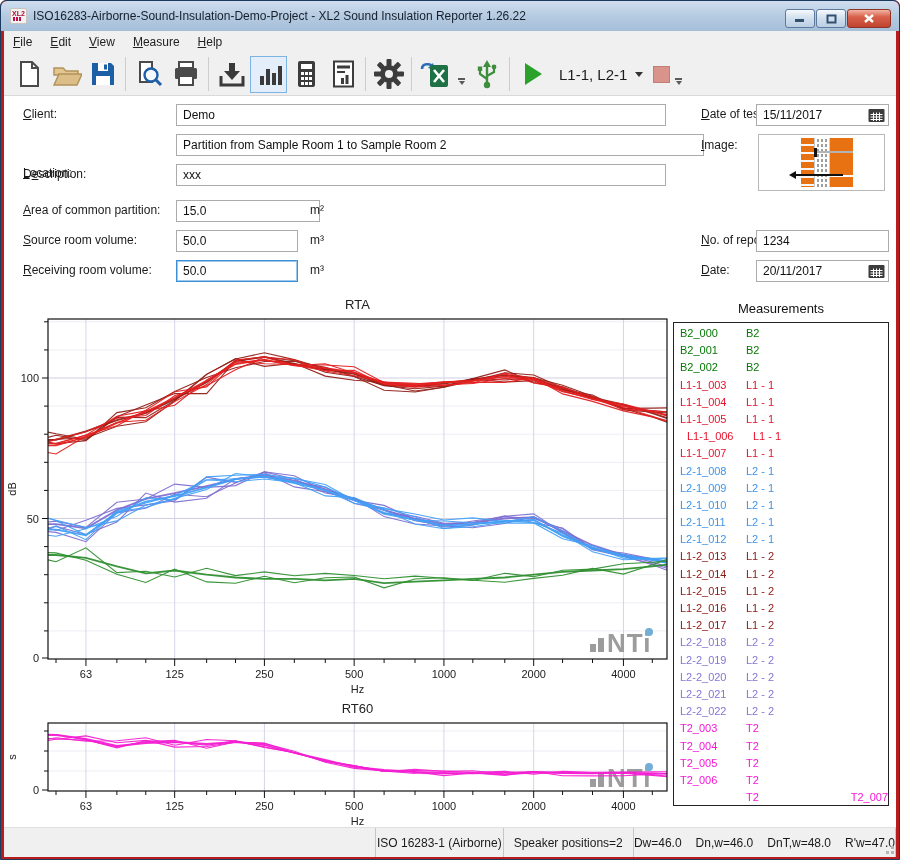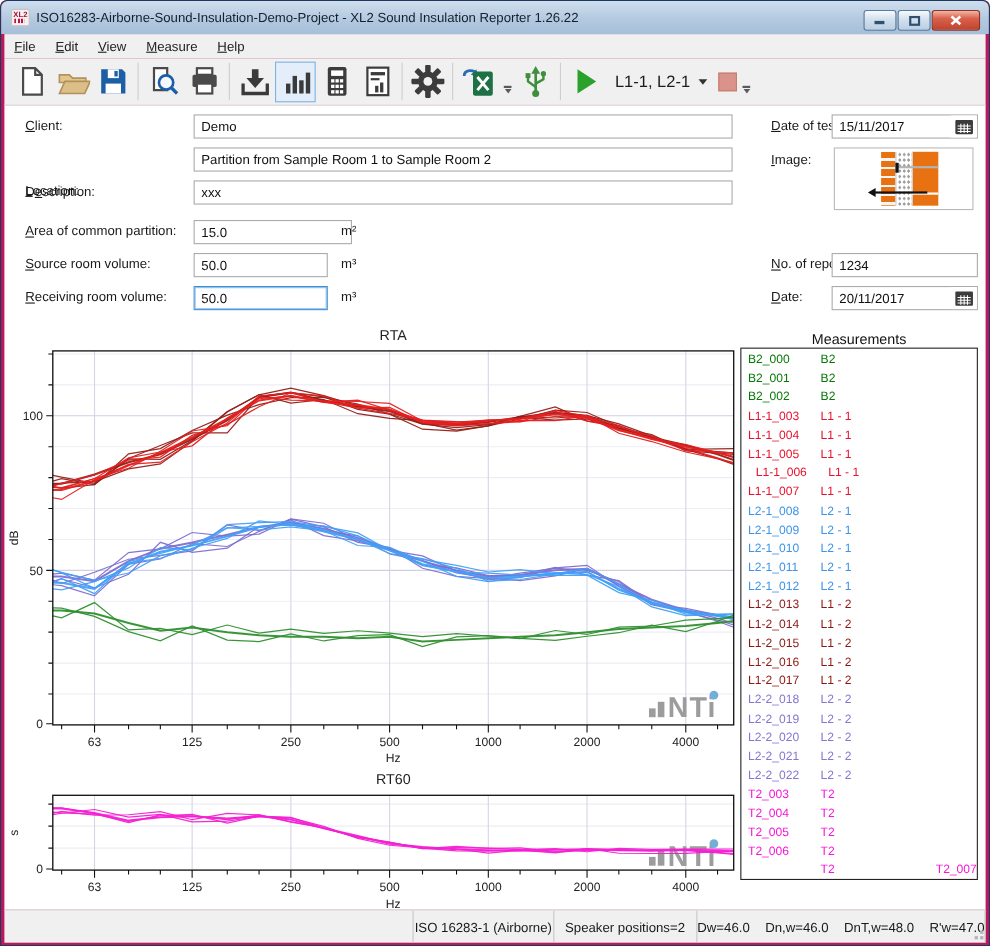--- a/index.html
+++ b/index.html
@@ -1,18 +1,18 @@
 <!DOCTYPE html>
 <html><head>
 <meta charset="utf-8">
 <style>
   * { box-sizing: border-box; margin: 0; padding: 0; }
   html,body { background:#fff; }
   body { font-family:"Liberation Sans", sans-serif; }
-  .window { position:relative; width:900px; height:860px; background:#be185d;
+  .window { position:relative; width:900px; height:860px; background:#b91c1c;
             border:1px solid #1c3a5e; border-radius:6px 6px 0 0; overflow:hidden; }
 
   
   .titlebar { position:absolute; left:0; top:0; right:0; height:30px;
               background:linear-gradient(#cfdeee,#b3c9e0 55%,#a6bfd9); border-radius:6px 6px 0 0;
               display:flex; align-items:center; }
   .appicon { width:17px; height:16px; margin:0 6px 0 9px; background:#f4f2f0; border:1px solid #c9c4c0;
              border-radius:2px; position:relative; font-weight:bold; color:#a8103a; font-size:7px;
              line-height:9px; text-align:center; }
   .appicon::after { content:""; position:absolute; left:2px; bottom:2px; width:9px; height:4px;
@@ -63,21 +63,21 @@
       border-left:1px solid #d0d0d0; }
   .wall .gline { position:absolute; left:15px; top:13px; width:37px; height:2px; background:#b3b3b3; }
   .wall .wline { position:absolute; left:28px; top:37px; width:24px; height:2px; background:#fdfdfd; }
   .wall .tick { position:absolute; left:13px; top:10px; width:3px; height:9px; background:#111; }
   .wall .arrow { position:absolute; left:-6px; top:36px; width:48px; height:2px; background:#111; }
   .wall .arrow::before { content:""; position:absolute; left:-6px; top:-3px; width:0; height:0;
       border-top:4px solid transparent; border-bottom:4px solid transparent; border-right:7px solid #111; }
 
   
   .meas-title { position:absolute; left:669px; top:205px; width:216px; text-align:center; font-size:13px; color:#111; }
-  .meas-box { position:absolute; left:669px; top:220px; width:216px; height:484px; border:1px solid #222;
+  .meas-box { position:absolute; left:669px; top:226px; width:216px; height:484px; border:1px solid #222;
               background:#fff; overflow:hidden; padding-top:2px; }
   .meas-row { position:relative; height:17.2px; font-size:11px; line-height:17px; padding-left:6px; }
   .meas-row .grp { position:absolute; left:72px; top:0; }
 
   
   .statusbar { position:absolute; left:3px; right:3px; top:826px; height:30px; background:#f0f0f0;
                border-top:1px solid #dfdfdf; display:flex; align-items:stretch; font-size:12px; color:#1a1a1a; }
   .sb-sec { border-right:1px solid #c6c6c6; display:flex; align-items:center; justify-content:center; gap:14px; }
   .sb-sec:last-child { border-right:none; }
   .grip { position:absolute; right:2px; bottom:3px; width:12px; height:12px; }
@@ -255,21 +255,21 @@
         <div class="tri"></div>
       </div>
   </div>
 
   <div class="main">
 
     <div class="flabel" style="left:19px; top:11px;"><span></span><span class="mn">C</span><span>lient:</span></div>
     <input class="finput" style="left: 172px; top: 8px; width: 490px;" value="Demo">
 
     <div class="flabel" style="left:19px; top:41px;margin-top:29px;"><span></span><span class="mn">L</span><span>ocation:</span></div>
-    <input class="finput" style="left: 172px; top: 38px; width: 490px;" value="Partition from Sample Room 1 to Sample Room 2">
+    <input class="finput" style="left: 172px; top: 38px; width: 528px;" value="Partition from Sample Room 1 to Sample Room 2">
 
     <div class="flabel" style="left:19px; top:71px;"><span>D</span><span class="mn">e</span><span>scription:</span></div>
     <input class="finput" style="left: 172px; top: 68px; width: 490px;" value="xxx">
 
     <div class="flabel" style="left:19px; top:107px;"><span></span><span class="mn">A</span><span>rea of common partition:</span></div>
     <input class="finput" style="left: 172px; top: 104px; width: 144px;" value="15.0">
     <span class="unit" style="left:306px; top:107px;">m²</span>
 
     <div class="flabel" style="left:19px; top:137px;"><span></span><span class="mn">S</span><span>ource room volume:</span></div>
     <input class="finput" style="left: 172px; top: 134px; width: 122px;" value="50.0">

